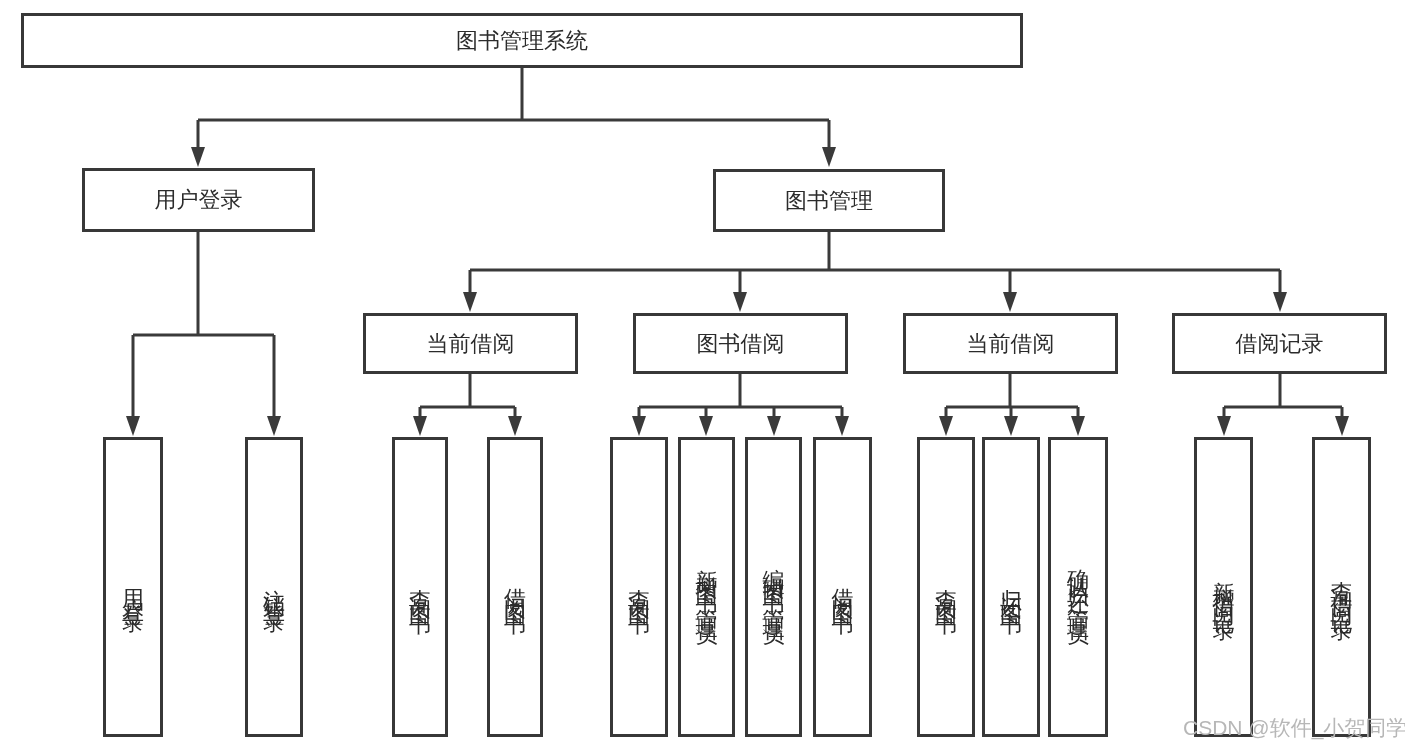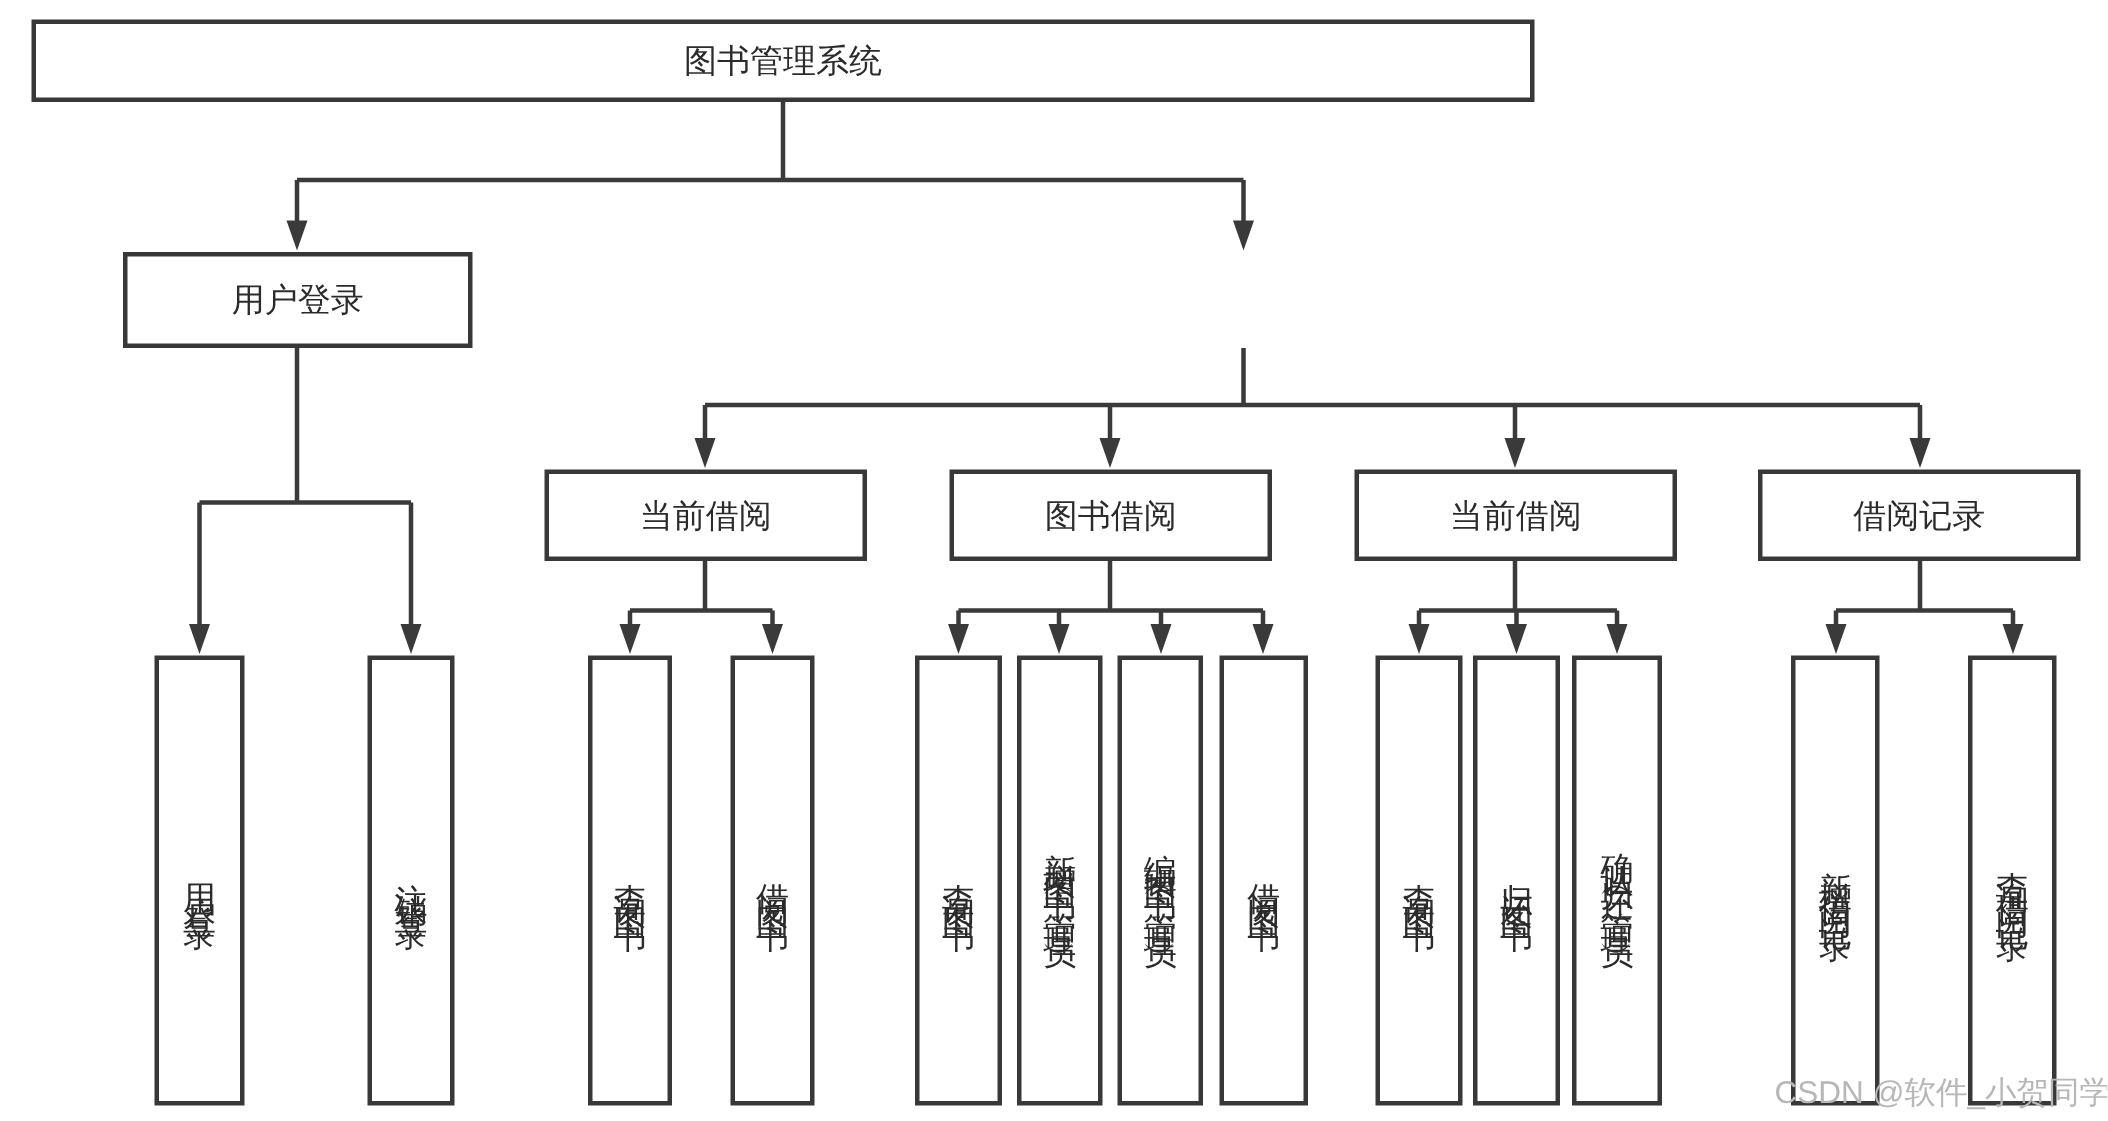--- a/index.html
+++ b/index.html
@@ -93,20 +93,23 @@
     </g>
   </svg>
 
   <div class="node node-h" style="left:21px; top:13px; width:1002px; height:55px;justify-content:center;">
     <span>图书管理系统</span>
   </div>
 
   <div class="node node-h" style="left:82px; top:168px; width:233px; height:64px;">
     <span>用户登录</span>
   </div>
+  <div class="node node-h" style="left:713px; top:169px; width:232px; height:63px;">
+    <span>图书管理</span>
+  </div>
 
   <div class="node node-h" style="left:363px; top:313px; width:215px; height:61px;">
     <span>当前借阅</span>
   </div>
   <div class="node node-h" style="left:903px; top:313px; width:215px; height:61px;">
     <span>当前借阅</span>
   </div>
   <div class="node node-h" style="left:633px; top:313px; width:215px; height:61px;">
     <span>图书借阅</span>
   </div>

